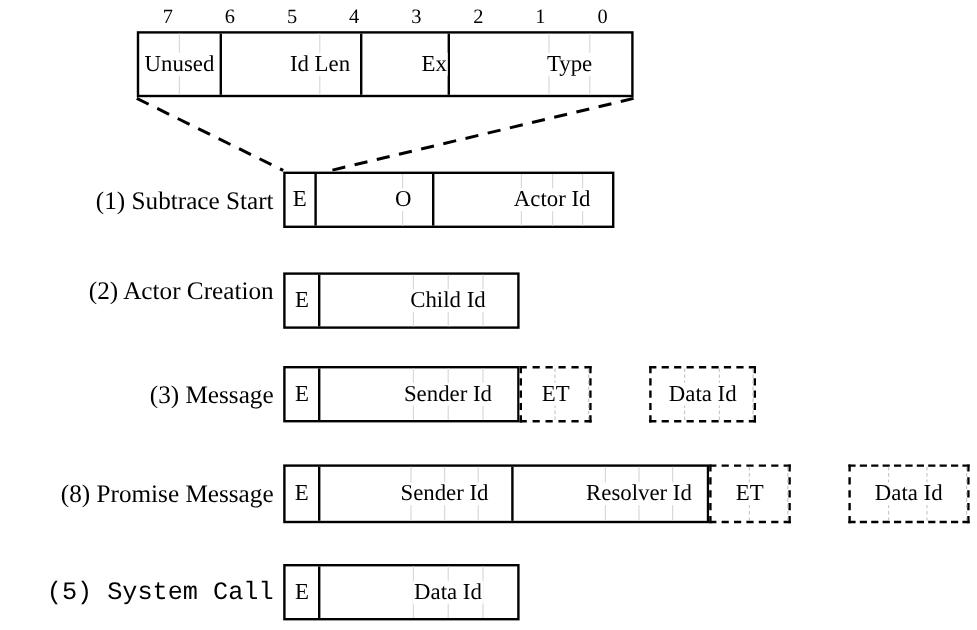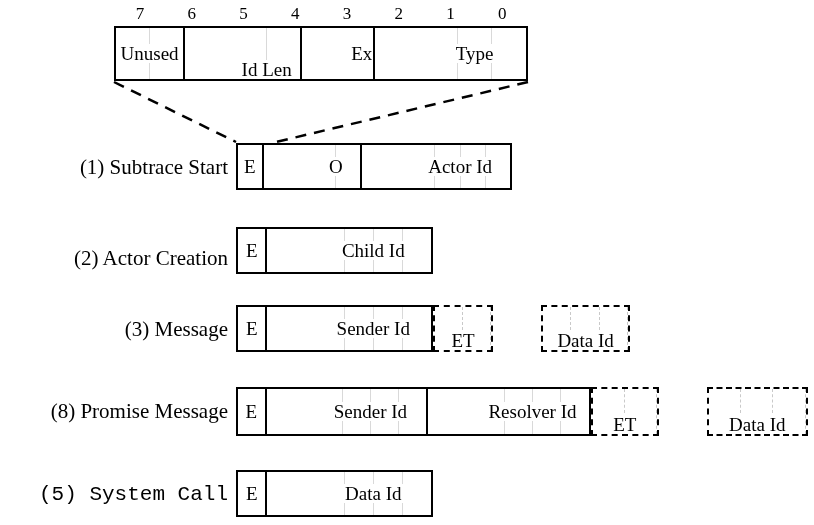--- a/index.html
+++ b/index.html
@@ -57,21 +57,20 @@
     border-right: 2.5px solid #000000;
   }
   .group:last-child.solid-sep { border-right: none; }
 
   .group.dashed-box {
     border: 2.5px dashed #000000;
     border-left-width: 0;
   }
   .group.dashed-box.first-dashed {
     border-left-width: 2.5px;
-    align-items: flex-end;
   }
 
   .group-label {
     position: relative;
     z-index: 3;
     font-size: 19px;
     color: #000000;
     background: #ffffff;
     padding: 0 1px;
     white-space: nowrap;
@@ -133,21 +132,21 @@
   </div>
 
   <div class="byte-box solid" style="left:114px; top:26px; width:414px; height:55px;">
     <div class="group solid-sep" style="width:103.5px;">
       <div class="bitticks">
         <div class="bitcell"></div>
           <div class="bitcell"></div>
       </div>
       <span class="group-label">Unused</span>
     </div>
-    <div class="group solid-sep" style="width:103.5px;align-items:flex-end;">
+    <div class="group solid-sep" style="width:103.5px;">
       <div class="bitticks">
         <div class="bitcell"></div>
           <div class="bitcell"></div>
       </div>
       <span class="group-label">Id Len</span>
     </div>
     <div class="group solid-sep" style="width:29px;">
       <div class="bitticks">
         <div class="bitcell"></div>
       </div>
@@ -184,21 +183,21 @@
       <div class="bitticks">
         <div class="bitcell"></div>
           <div class="bitcell"></div>
           <div class="bitcell"></div>
           <div class="bitcell"></div>
       </div>
       <span class="group-label">Actor Id</span>
     </div>
   </div>
 
-  <div class="row-label" style="top:248px;">(2) Actor Creation</div>
+  <div class="row-label" style="top:232px;">(2) Actor Creation</div>
   <div class="byte-box solid" style="left:236px; top:227px; width:197.14px; height:47px;">
     <div class="group solid-sep" style="width:39.43px;">
       <span class="group-label">E</span>
     </div>
     <div class="group" style="width:157.71px;text-align:right;">
       <div class="bitticks">
         <div class="bitcell"></div>
           <div class="bitcell"></div>
           <div class="bitcell"></div>
           <div class="bitcell"></div>

